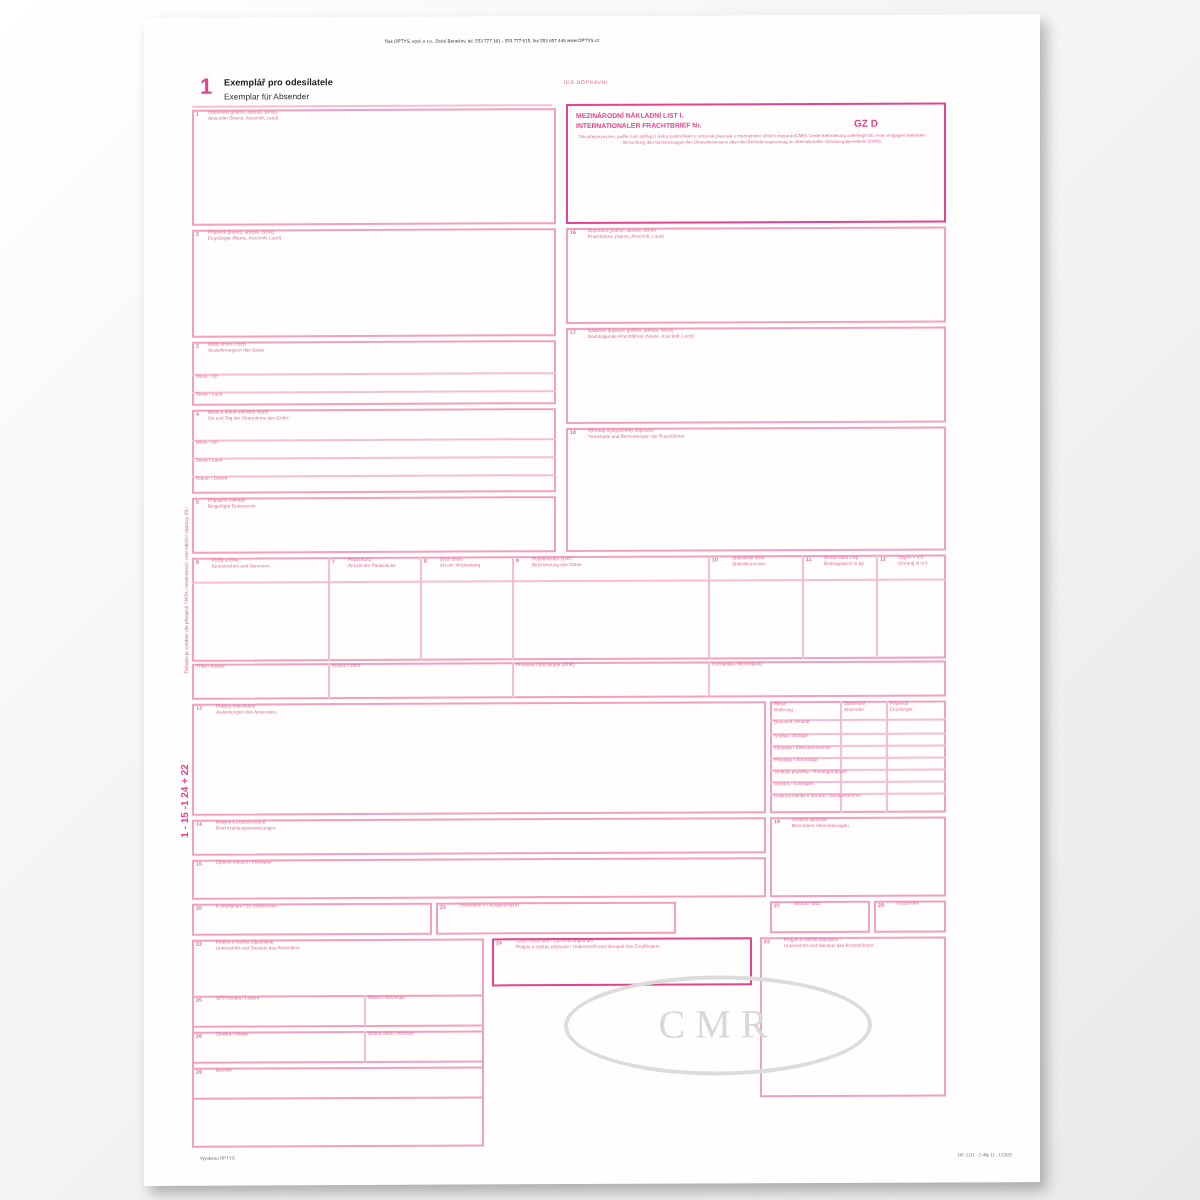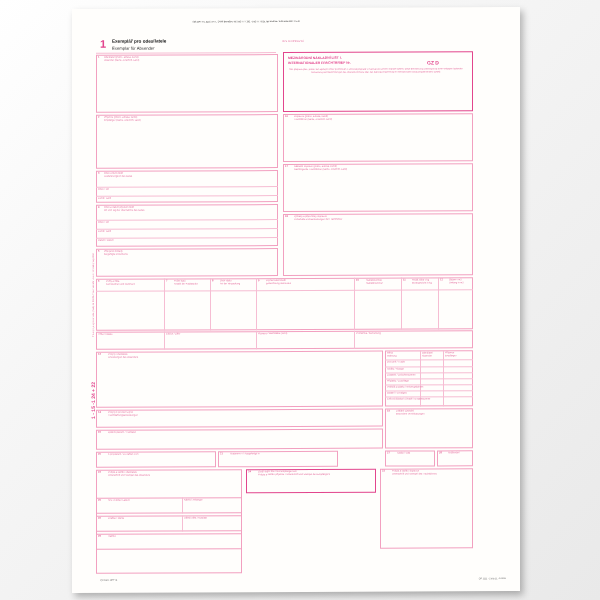--- a/index.html
+++ b/index.html
@@ -322,20 +322,21 @@
       <div class="bx" style="left:10px;top:497px;width:146px;height:16px;"></div>
       <div class="vrule" style="left:96px;top:497px;height:16px;"></div>
       <div class="num" style="left:12px;top:498px;">26</div>
       <div class="lbl" style="left:22px;top:498px;">Značka / Marke</div>
       <div class="lbl" style="left:98px;top:498px;">Užitná váha / Nutzlast</div>
 
       <div class="bx" style="left:10px;top:515px;width:146px;height:40px;"></div>
       <div class="num" style="left:12px;top:516px;">29</div>
       <div class="lbl" style="left:22px;top:516px;">Razítko</div>
 
+      <div id="wm">CMR</div>
 
       <div class="vtext" style="left:6px;top:318px;">Tiskopis je vyroben dle předpisů FIATA / mezinárodní unie silniční dopravy IRU</div>
       <div class="vtextbig" style="left:4px;top:400px;">1 - 15    -1      24 + 22</div>
 
       <div id="footL">Vyrobeno OPTYS</div>
       <div id="footR">OP. 1111 - 2 díly 11 - 1/2020</div>
 
     </div>
   </div>
 </div>

